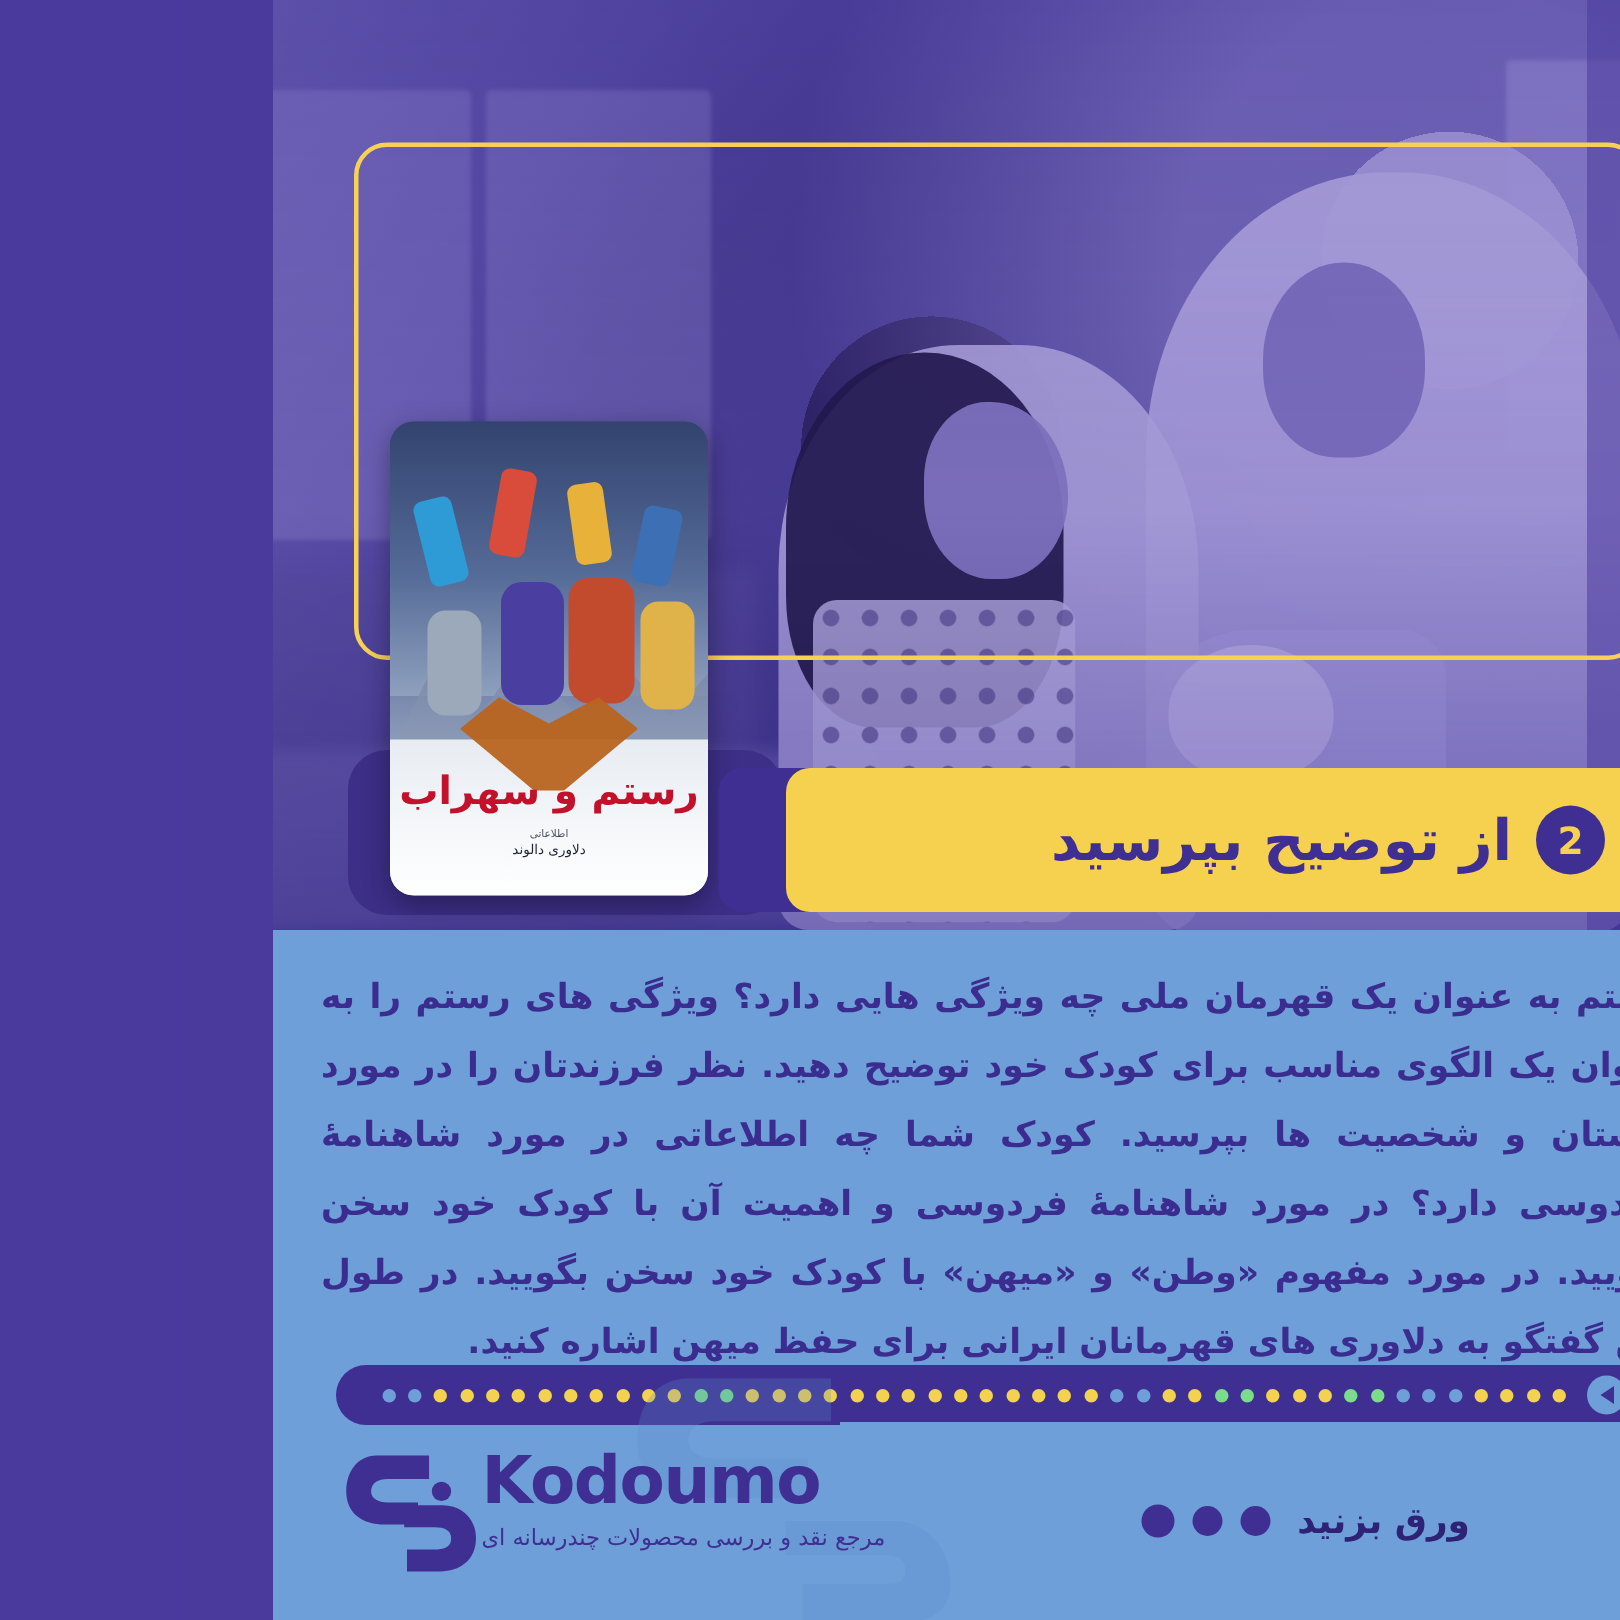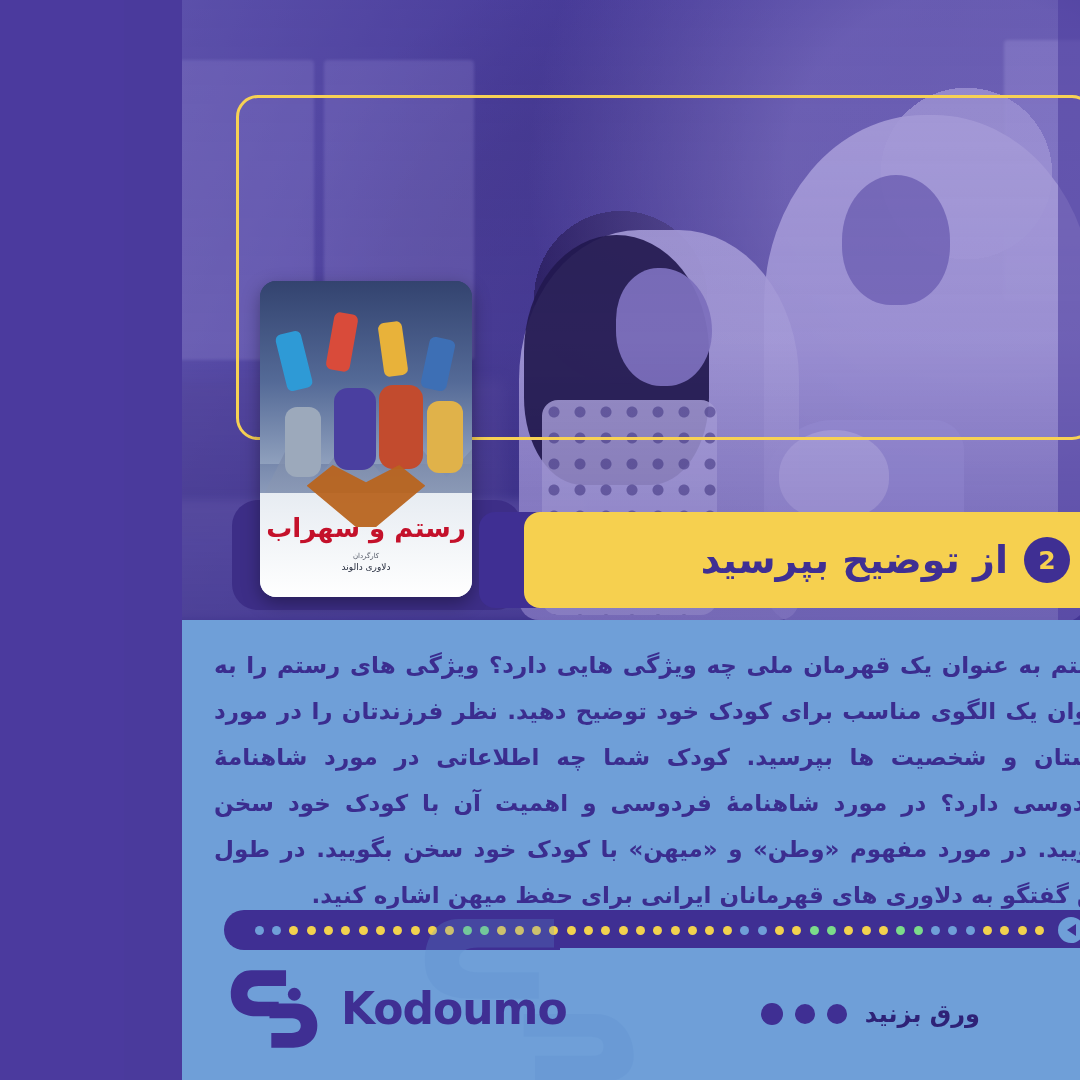--- a/index.html
+++ b/index.html
@@ -221,21 +221,21 @@
   .dots { display: flex; align-items: center; gap: 0; flex: 1 1 auto; justify-content: space-between; padding: 0 14px;}
   .dot { width: 9px; height: 9px; border-radius: 50%; }
 
   
   .footer-right {
     position: absolute; right: 0; bottom: 0; width: 520px; height: 132px;
     background: #6f9fd8;
   }
   .brand {
     position: absolute; left: 105px; bottom: 28px;
-    display: flex; align-items: center; gap: 20px; direction: ltr;
+    display: flex; gap: 0; direction: ltr;
   }
   .brand-mark {
     width: 92px; height: 86px; position: relative; flex: 0 0 auto;
   }
   .brand-text-wrap { display: flex; flex-direction: column; }
   .brand-name { color: #3f2f93; font-size: 44px; font-weight: bold; line-height: 1; letter-spacing: -1px; }
   .brand-sub { color: #3f2f93; font-size: 15px; direction: rtl; text-align: right; margin-top: 6px; }
 
   .swipe {
     position: absolute; right: 100px; bottom: 52px;
@@ -291,21 +291,21 @@
     <div class="pk-char pk-c2"></div>
     <div class="pk-char pk-c3"></div>
     <div class="pk-char pk-c4"></div>
     <div class="pk-char pk-c5"></div>
     <div class="pk-char pk-c6"></div>
     <div class="pk-char pk-c7"></div>
     <div class="pk-char pk-c8"></div>
     <div class="pk-eagle"></div>
     <div class="pk-title">رستم و سهراب</div>
     <div class="pk-sub">
-      <span class="sm">کارگردان</span>
+      <span class="sm">اطلاعاتی</span>
       <span>دلاوری دالوند</span>
     </div>
   </div>
 
   <div class="heading-tail"></div>
   <div class="heading-bar">
     <div class="num-badge">2</div>
     <div class="heading-text">از توضیح بپرسید</div>
   </div>
 
@@ -377,20 +377,21 @@
   <div class="brand">
     <div class="brand-mark">
       <svg viewBox="0 0 100 92" width="92" height="86">
         <path d="M62 4 H24 C10 4 2 16 2 30 C2 46 14 54 30 54 H54 V38 H32 C25 38 20 35 20 30 C20 24 25 21 32 21 H62 Z" fill="#3f2f93"></path>
         <path d="M44 40 H72 C86 40 96 50 96 64 C96 80 84 88 70 88 H46 V72 H68 C75 72 78 69 78 64 C78 58 73 56 66 56 H44 Z" fill="#3f2f93"></path>
         <circle cx="71" cy="30" r="7" fill="#3f2f93"></circle>
       </svg>
     </div>
     <div class="brand-text-wrap">
       <div class="brand-name">Kodoumo</div>
+      <div class="brand-sub">مرجع نقد و بررسی محصولات چندرسانه ای</div>
     </div>
   </div>
 
   <div class="swipe">
     <div class="swipe-label">ورق بزنید</div>
     <div class="swipe-dots">
       <i></i>
         <i></i>
         <i></i>
     </div>

